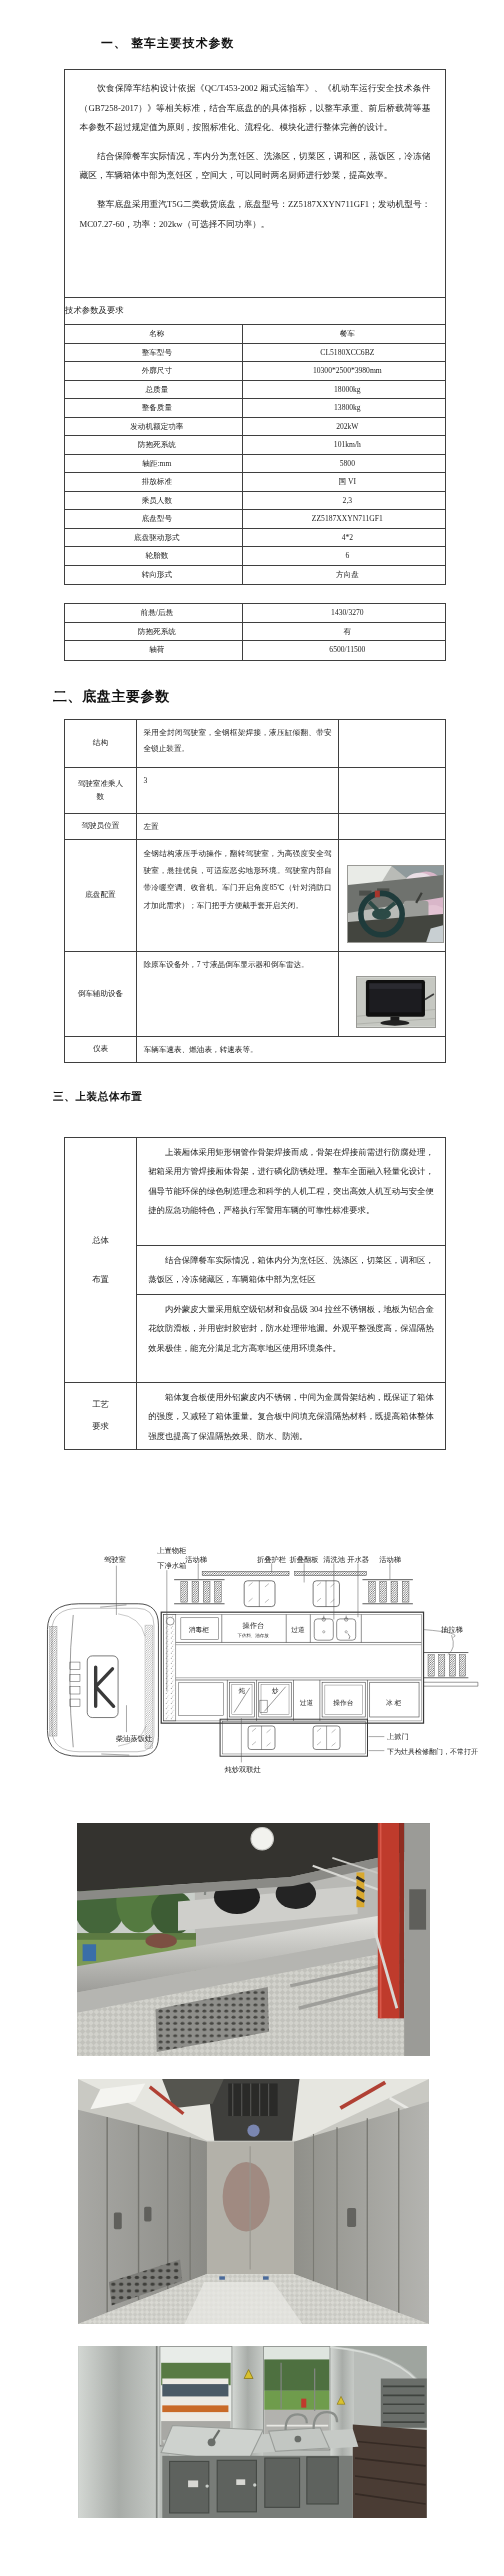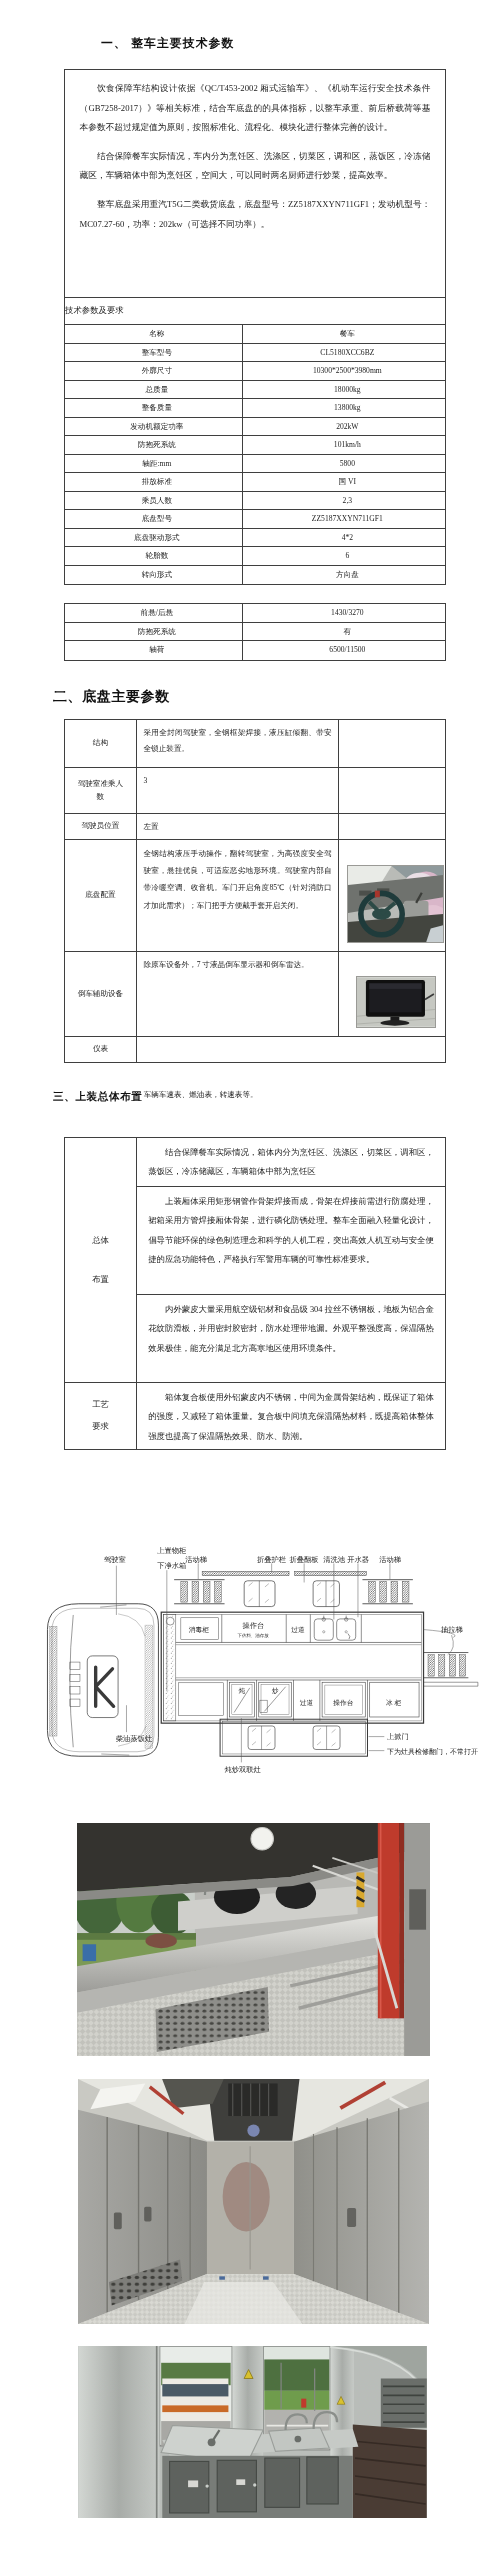--- a/index.html
+++ b/index.html
@@ -24,21 +24,21 @@
 
   #tblC { top:719px; }
   .rowC { display:flex; border-bottom:0.8px solid #3f3f3f; box-sizing:border-box; }
   .rowC.last { border-bottom:none; }
   .cc  { box-sizing:border-box; border-right:0.8px solid #3f3f3f; }
   .ccEnd { border-right:none; }
   .ccl { width:72px; display:flex; align-items:center; justify-content:center; text-align:center;
          font-size:7.6px; line-height:12.3px; padding:2.2px; }
   .ccv { width:203px; padding:4.5px 6.7px; font-size:7.6px; line-height:16.3px; text-align:justify; }
   .cci { width:106px; position:relative; }
-  .ccw { flex:1; padding:4.5px 6.7px; font-size:7.6px; line-height:15.7px;margin-top:45px; }
+  .ccw { flex:1; padding:4.5px 6.7px; font-size:7.6px; line-height:15.7px; }
   .miniPhoto { position:absolute; border:0.6px solid #9a9a96; }
 
   #tblD { top:1137px; font-size:8.4px; }
   .dRow { display:flex; border-bottom:0.8px solid #3f3f3f; }
   .dRow.last { border-bottom:none; }
   .dLeft { width:72px; box-sizing:border-box; border-right:0.8px solid #3f3f3f;
            display:flex; align-items:center; justify-content:center; text-align:center; }
   .dLeft span { display:inline-block; width:2.2em; }
   .dStack { flex:1; display:flex; flex-direction:column; }
   .dCell { box-sizing:border-box; padding:4.5px 11.2px 0 11.2px; text-indent:2em; line-height:19.6px;
@@ -212,22 +212,22 @@
   </div>
 
   <div id="h3" class="h">三、上装总体布置</div>
 
   <div id="tblD" class="tbl">
     <div class="dRow">
       <div class="dLeft" style="height:244px">
         <span style="line-height:39px">总体布置</span>
       </div>
       <div class="dStack">
+        <div class="dCell" style="height:108px">上装厢体采用矩形钢管作骨架焊接而成，骨架在焊接前需进行防腐处理，裙箱采用方管焊接厢体骨架，进行磷化防锈处理。整车全面融入轻量化设计，倡导节能环保的绿色制造理念和科学的人机工程，突出高效人机互动与安全便捷的应急功能特色，严格执行军警用车辆的可靠性标准要求。</div>
         <div class="dCell" style="height:49px">结合保障餐车实际情况，箱体内分为烹饪区、洗涤区，切菜区，调和区，蒸饭区，冷冻储藏区，车辆箱体中部为烹饪区</div>
-        <div class="dCell" style="height:108px">上装厢体采用矩形钢管作骨架焊接而成，骨架在焊接前需进行防腐处理，裙箱采用方管焊接厢体骨架，进行磷化防锈处理。整车全面融入轻量化设计，倡导节能环保的绿色制造理念和科学的人机工程，突出高效人机互动与安全便捷的应急功能特色，严格执行军警用车辆的可靠性标准要求。</div>
         <div class="dCell lastCell" style="height:87px">内外蒙皮大量采用航空级铝材和食品级 304 拉丝不锈钢板，地板为铝合金花纹防滑板，并用密封胶密封，防水处理带地漏。外观平整强度高，保温隔热效果极佳，能充分满足北方高寒地区使用环境条件。</div>
       </div>
     </div>
     <div class="dRow last">
       <div class="dLeft" style="height:66px">
         <span style="line-height:22.4px">工艺要求</span>
       </div>
       <div class="dCell lastCell" style="flex:1;height:66px">箱体复合板使用外铝蒙皮内不锈钢，中间为金属骨架结构，既保证了箱体的强度，又减轻了箱体重量。复合板中间填充保温隔热材料，既提高箱体整体强度也提高了保温隔热效果、防水、防潮。</div>
     </div>
   </div>

